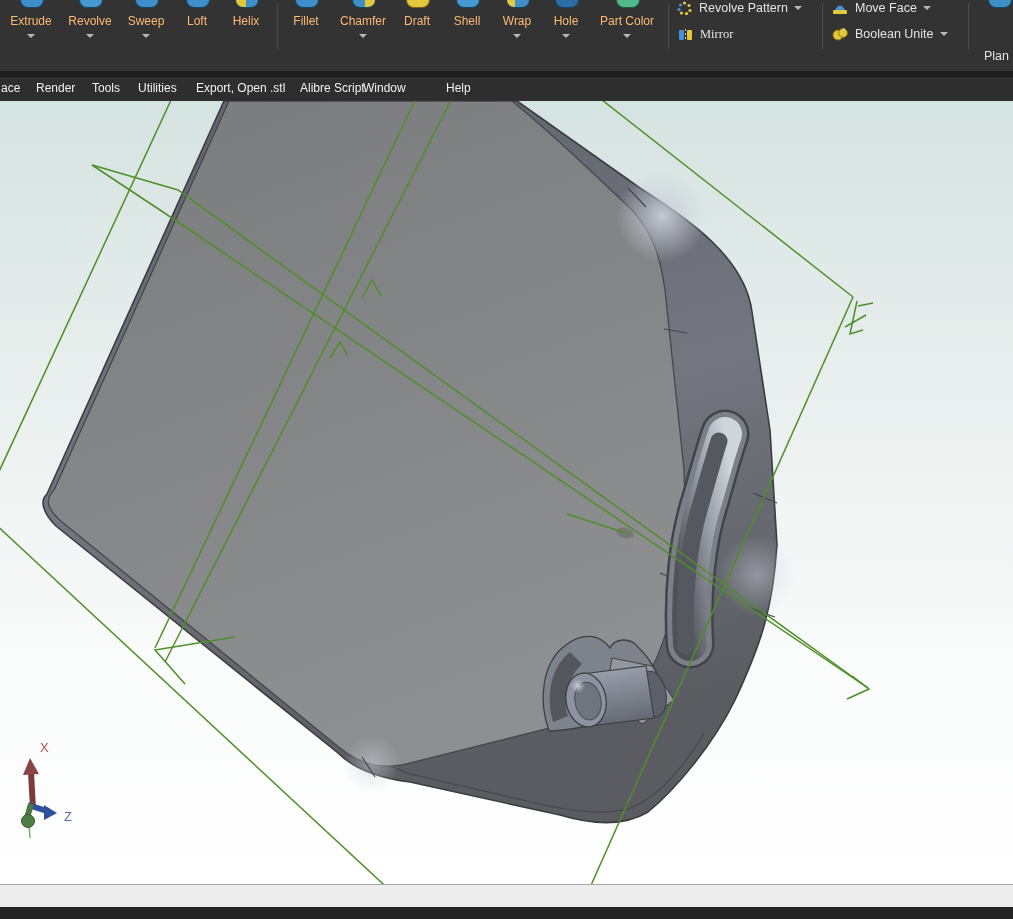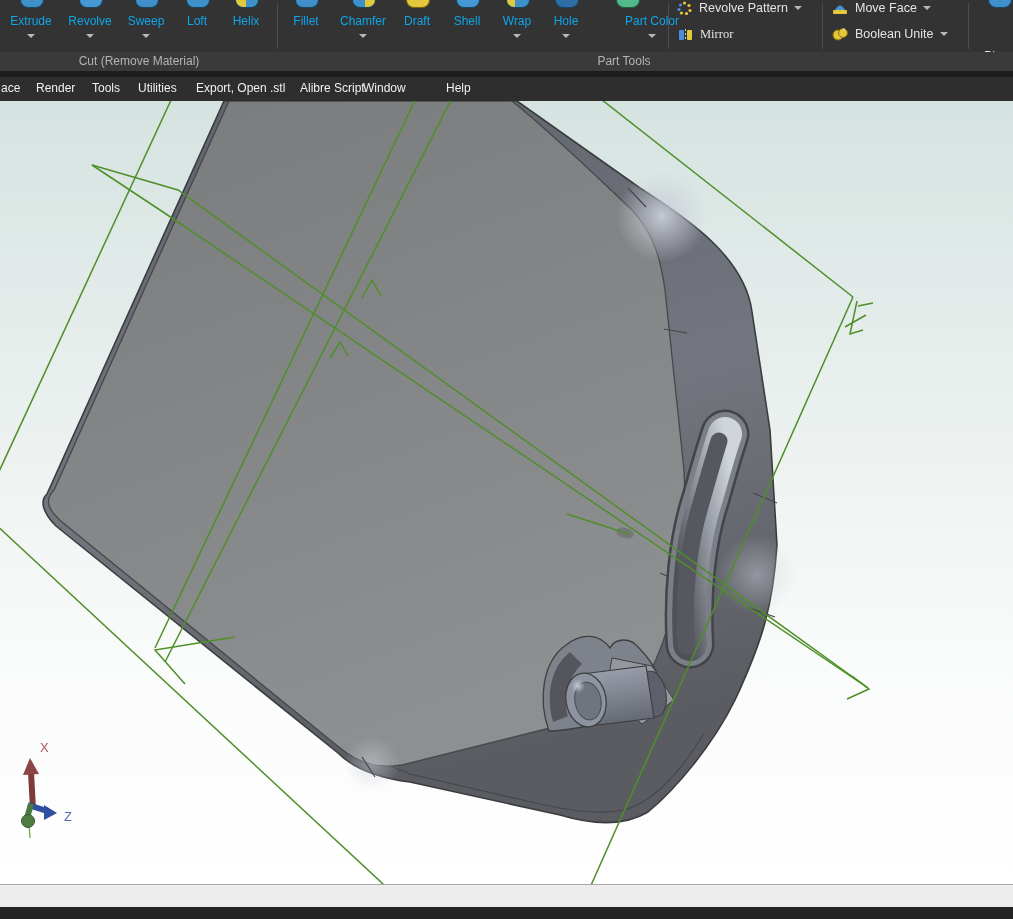--- a/index.html
+++ b/index.html
@@ -4,21 +4,21 @@
 <style>
   html,body{margin:0;padding:0;width:1013px;height:919px;overflow:hidden;
     font-family:"Liberation Sans",sans-serif;background:#333;}
   .ribbon{position:absolute;left:0;top:0;width:1013px;height:71px;background:#333333;}
   .grouplabels{position:absolute;left:0;top:52px;width:1013px;height:19px;background:#3a3a3a;}
   .glabel{position:absolute;top:2px;text-align:center;color:#b4b4b4;font-size:12px;}
   .divider{position:absolute;left:0;top:71px;width:1013px;height:6px;background:#1d1d1d;}
   .menubar{position:absolute;left:0;top:77px;width:1013px;height:24px;background:#2e2e2e;}
   .menuitem{position:absolute;top:4px;color:#f0f0f0;font-size:12px;white-space:nowrap;cursor:default;}
   .tool{position:absolute;top:11px;width:84px;text-align:center;}
-  .tool .lbl{color:#0ea5e9;font-size:12px;white-space:nowrap;}
+  .tool .lbl{color:#fdba74;font-size:12px;white-space:nowrap;}
   .caret{display:block;margin:5px auto 0;width:0;height:0;border-left:4px solid transparent;
     border-right:4px solid transparent;border-top:4px solid #b8b8b8;}
   .caret.nc{visibility:hidden;}
   .icaret{display:inline-block;width:0;height:0;border-left:4px solid transparent;
     border-right:4px solid transparent;border-top:4px solid #b8b8b8;margin-left:6px;}
   .sliver{position:absolute;top:0;height:7px;width:22px;border:1px solid #16455f;border-top:none;
     border-radius:0 0 9px 9px;}
   .vsep{position:absolute;top:3px;width:1px;height:46px;background:#4d4d4d;}
   .rtool{position:absolute;display:flex;align-items:center;color:#e3e3e3;font-size:12.5px;white-space:nowrap;}
   .rtool svg{margin-right:7px;}
@@ -72,21 +72,21 @@
     <span class="caret nc"></span></div>
   <div class="tool" style="left:425px;">
     <span class="lbl">Shell</span>
     <span class="caret nc"></span></div>
   <div class="tool" style="left:475px;">
     <span class="lbl">Wrap</span>
     <span class="caret"></span></div>
   <div class="tool" style="left:524px;">
     <span class="lbl">Hole</span>
     <span class="caret"></span></div>
-  <div class="tool" style="left:610px;">
+  <div class="tool" style="left:585px;">
     <span class="lbl">Part Color</span>
     <span class="caret"></span></div>
 
   <div class="rtool" style="left:677px;top:1px;">
     <svg width="15" height="14">
       <g fill="#e4c83c">
           <circle cx="7.5" cy="2" r="1.6"></circle>
           <circle cx="12" cy="4.5" r="1.6"></circle>
           <circle cx="13" cy="9.5" r="1.6"></circle>
       <circle cx="9.5" cy="12.5" r="1.6"></circle>
@@ -127,24 +127,20 @@
   </div>
   <div class="rtool" style="left:984px;top:13px;margin-top:36px;">
     <span>Plan</span>
   </div>
 
   <div class="vsep" style="left:277px;"></div>
   <div class="vsep" style="left:668px;"></div>
   <div class="vsep" style="left:822px;"></div>
   <div class="vsep" style="left:968px;"></div>
 
-  <div class="grouplabels">
-    <span class="glabel" style="left:39px;width:200px;">Cut (Remove Material)</span>
-    <span class="glabel" style="left:544px;width:160px;">Part Tools</span>
-  </div>
 </div>
 
 <div class="divider"></div>
 
 <div class="menubar">
   <span class="menuitem" style="left:1px;">ace</span>
   <span class="menuitem" style="left:36px;">Render</span>
   <span class="menuitem" style="left:92px;">Tools</span>
   <span class="menuitem" style="left:138px;">Utilities</span>
   <span class="menuitem" style="left:196px;">Export, Open .stl</span>

